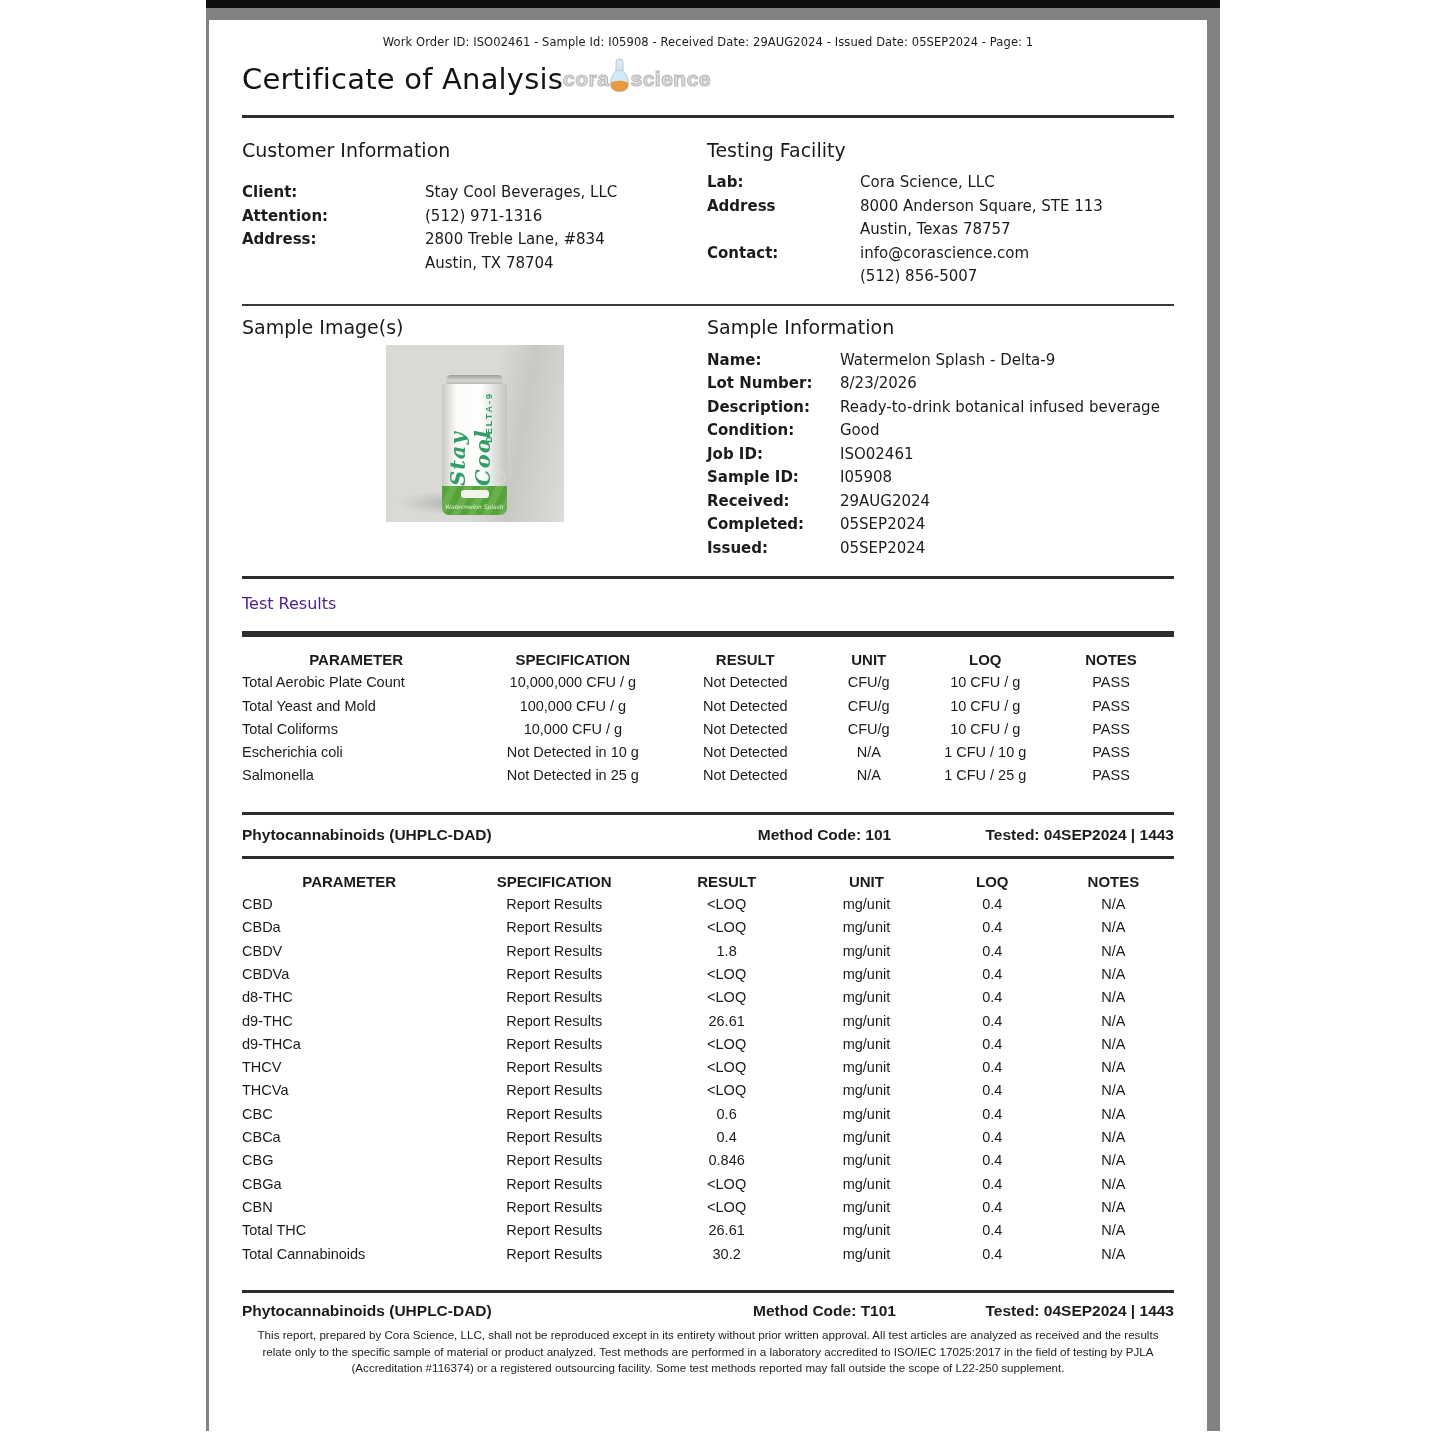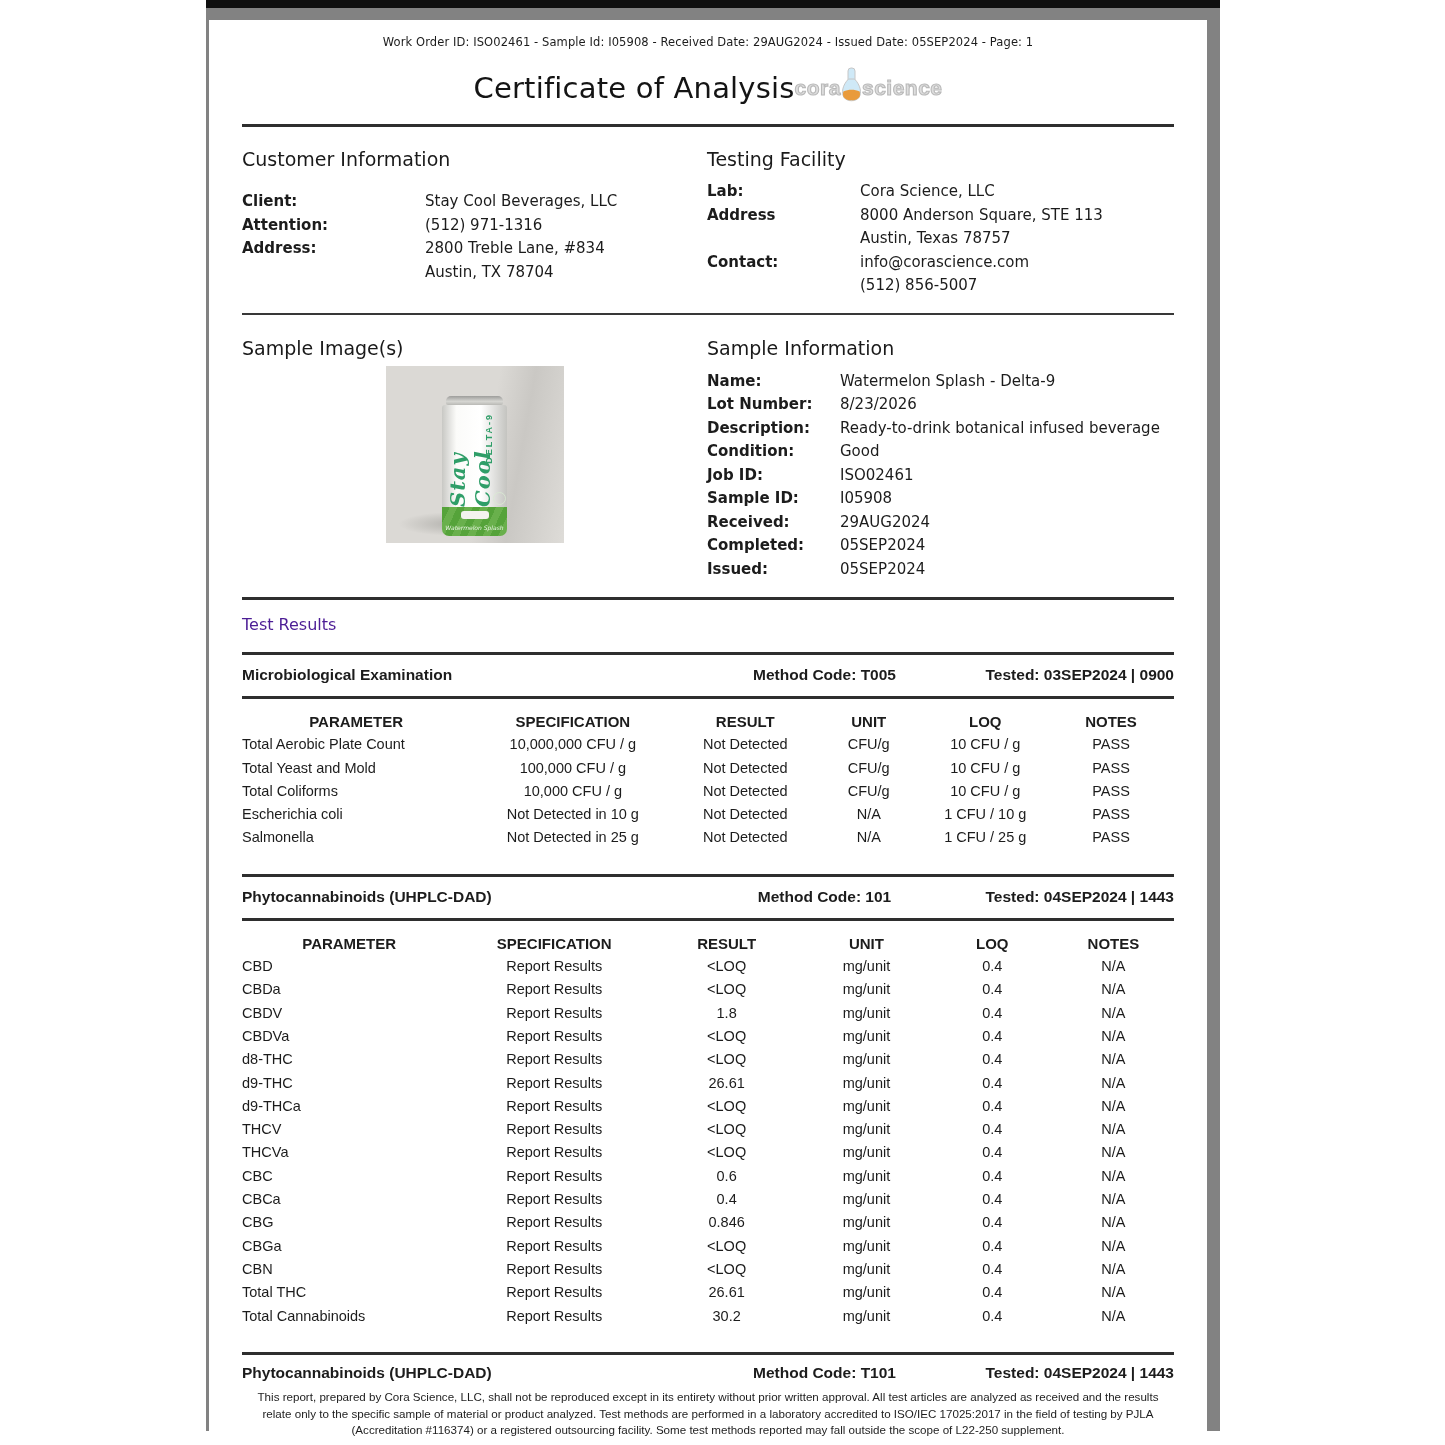--- a/index.html
+++ b/index.html
@@ -6,21 +6,21 @@
   html,body { width:1445px; height:1445px; background:#ffffff; overflow:hidden;
               font-family:"DejaVu Sans", sans-serif; color:#1c1c1c; }
 
   .viewer { position:absolute; left:206px; top:0; width:1014px; height:1431px;
             background:#828282; border-top:8px solid #0f0f0f; }
   .page { position:absolute; left:3px; top:12px; right:13px; bottom:0;
           background:#ffffff; padding:0 33px; }
 
   .meta-line { margin-top:15px; text-align:center; font-size:11.5px; letter-spacing:.1px; }
 
-  .title-row { margin-top:18px; display:flex; justify-content:center; align-items:center; }
+  .title-row { margin-top:9px; display:flex; justify-content:flex-start; align-items:center; }
   .doc-title { font-size:29px; color:#141414; letter-spacing:.2px; }
   .logo { display:flex; align-items:center; font-family:"Liberation Sans",sans-serif;
           font-weight:bold; font-size:21px; color:#dedede; letter-spacing:.5px;
           -webkit-text-stroke:1.1px #b9b9b9; }
   .logo .flask { margin:0 -3px 4px -3px; }
 
   .rule { border:none; background:#2e2e2e; height:3px; }
   .rule.thin { height:2px; background:#383838; }
 
   .cols { display:flex;justify-content:center; }
@@ -152,21 +152,21 @@
                 <div>info@corascience.com</div>
                 <div>(512) 856-5007</div>
               </div>
             </div>
           </div>
       </div>
     </div>
 
     <hr class="rule thin" style="margin-top:15px;">
 
-    <div class="cols" style="margin-top:22px;">
+    <div class="cols" style="margin-top:10px;">
       <div class="col-left">
         <h2 class="sec">Sample Image(s)</h2>
         <div class="can-photo">
           <div class="can">
             <div class="can-lid"></div>
             <div class="can-body">
               <div class="can-script">Stay Cool</div>
               <div class="can-delta">DELTA-9</div>
             </div>
             <div class="can-band">
@@ -237,25 +237,20 @@
           </div>
       </div>
     </div>
 
     <hr class="rule" style="margin-top:16px;">
 
     <div class="tr-title">Test Results</div>
 
     <hr class="rule" style="margin-top:18px;">
 
-    <div class="shr">
-      <div>Microbiological Examination</div>
-      <div class="c">Method Code: T005</div>
-      <div class="r">Tested: 03SEP2024 | 0900</div>
-    </div>
 
     <hr class="rule">
 
     <div class="dtable t-micro">
         <div class="trow thead">
           <div>PARAMETER</div>
           <div>SPECIFICATION</div>
           <div>RESULT</div>
           <div>UNIT</div>
           <div>LOQ</div>

